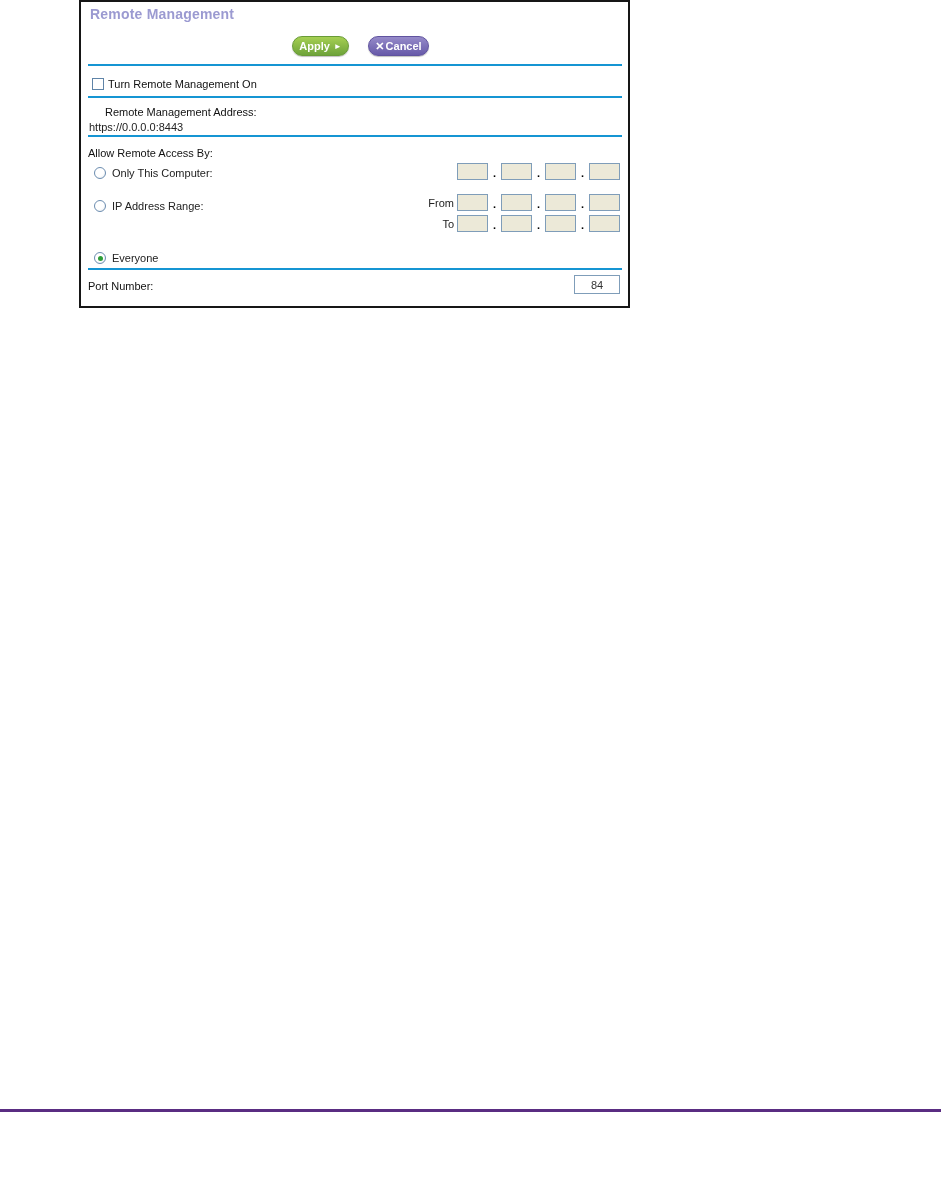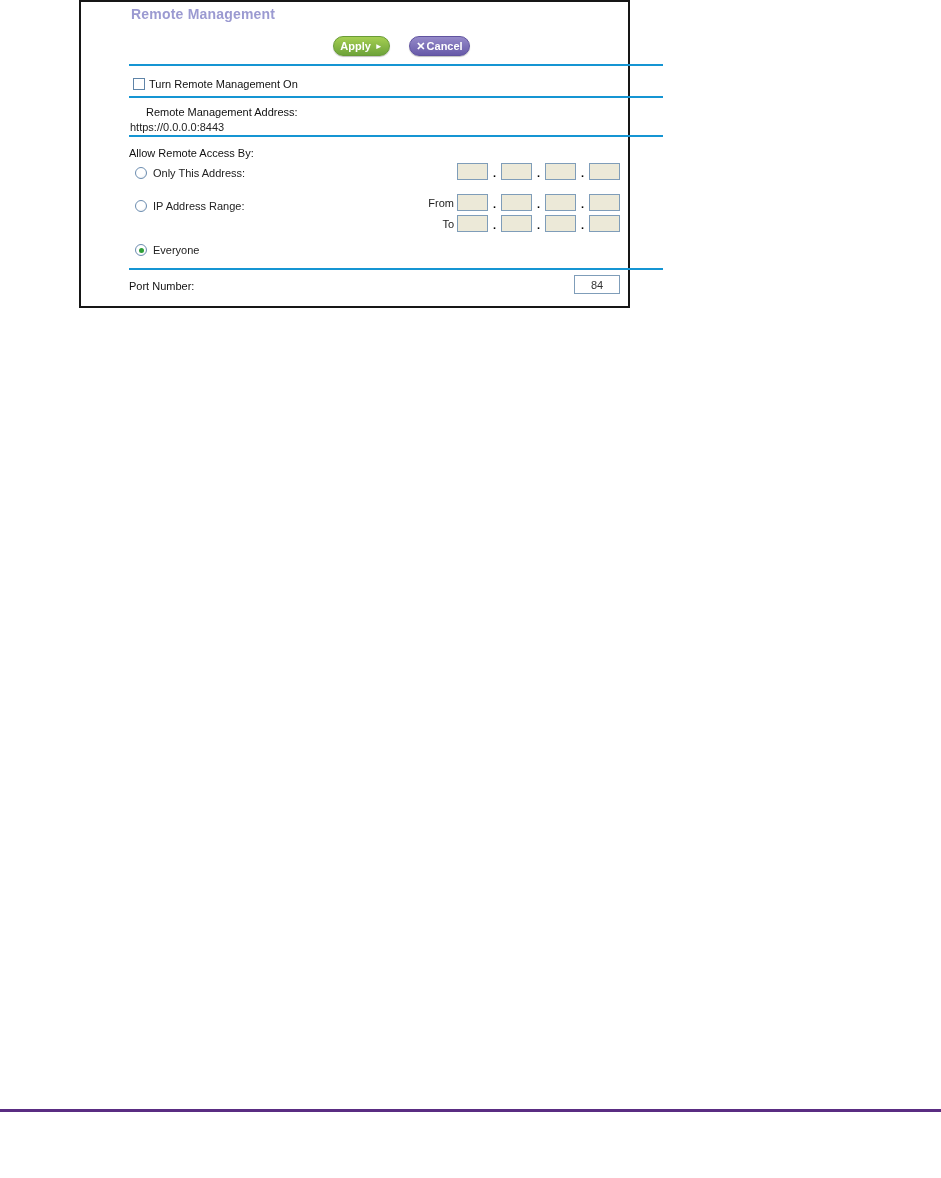--- a/index.html
+++ b/index.html
@@ -11,21 +11,21 @@
     font-size: 11px;
     color: #1a1a1a;
   }
   .panel {
     position: absolute;
     left: 79px; top: 0;
     width: 551px; height: 308px;
     border: 2px solid #161616;
     background: #ffffff;
   }
-  .panel > * { position: absolute; margin-left: 41px; }
+  .panel > * { position: absolute; }
   .page-title {
     left: 9px; top: 4px;
     font-size: 14px; font-weight: bold;
     color: #9b9ad1;
     letter-spacing: 0.2px;
   }
   .btn {
     top: 34px; height: 20px;
     border: none; border-radius: 10px;
     color: #ffffff; font-weight: bold; font-size: 11px;
@@ -81,21 +81,21 @@
     content: "";
     position: absolute;
     left: 3px; top: 3px;
     width: 5px; height: 5px;
     border-radius: 50%;
     background: #2e9e38;
   }
   .radio-label { color: #222; }
   .row-only { left: 13px; top: 165px; }
   .row-range { left: 13px; top: 198px; }
-  .row-everyone { left: 13px; top: 242px; justify-content: flex-end; }
+  .row-everyone { left: 13px; top: 250px; justify-content: flex-end; }
   .ip-line {
     right: 8px;
     display: flex; align-items: center; justify-content: flex-end;
   }
   .ip-line-1 { top: 161px; }
   .ip-line-from { top: 192px; }
   .ip-line-to { top: 213px; }
   .ip-prefix { color: #222; margin-right: 3px; text-align: right; }
   .octet {
     width: 31px; height: 17px;
@@ -156,21 +156,21 @@
 
   <div class="addr-label bold-label">Remote Management Address:</div>
   <div class="addr-value">https://0.0.0.0:8443</div>
 
   <div class="hr-blue hr-3"></div>
 
   <div class="access-heading bold-label">Allow Remote Access By:</div>
 
   <div class="radio-row row-only">
     <span class="radio"></span>
-    <span class="radio-label">Only This Address:</span>
+    <span class="radio-label">Only This Computer:</span>
   </div>
 
   <div class="ip-line ip-line-1">
     <input class="octet" type="text" style="">
     <span class="dot">.</span>
     <input class="octet" type="text" style="">
     <span class="dot">.</span>
     <input class="octet" type="text" style="">
     <span class="dot">.</span>
     <input class="octet" type="text" style="">

